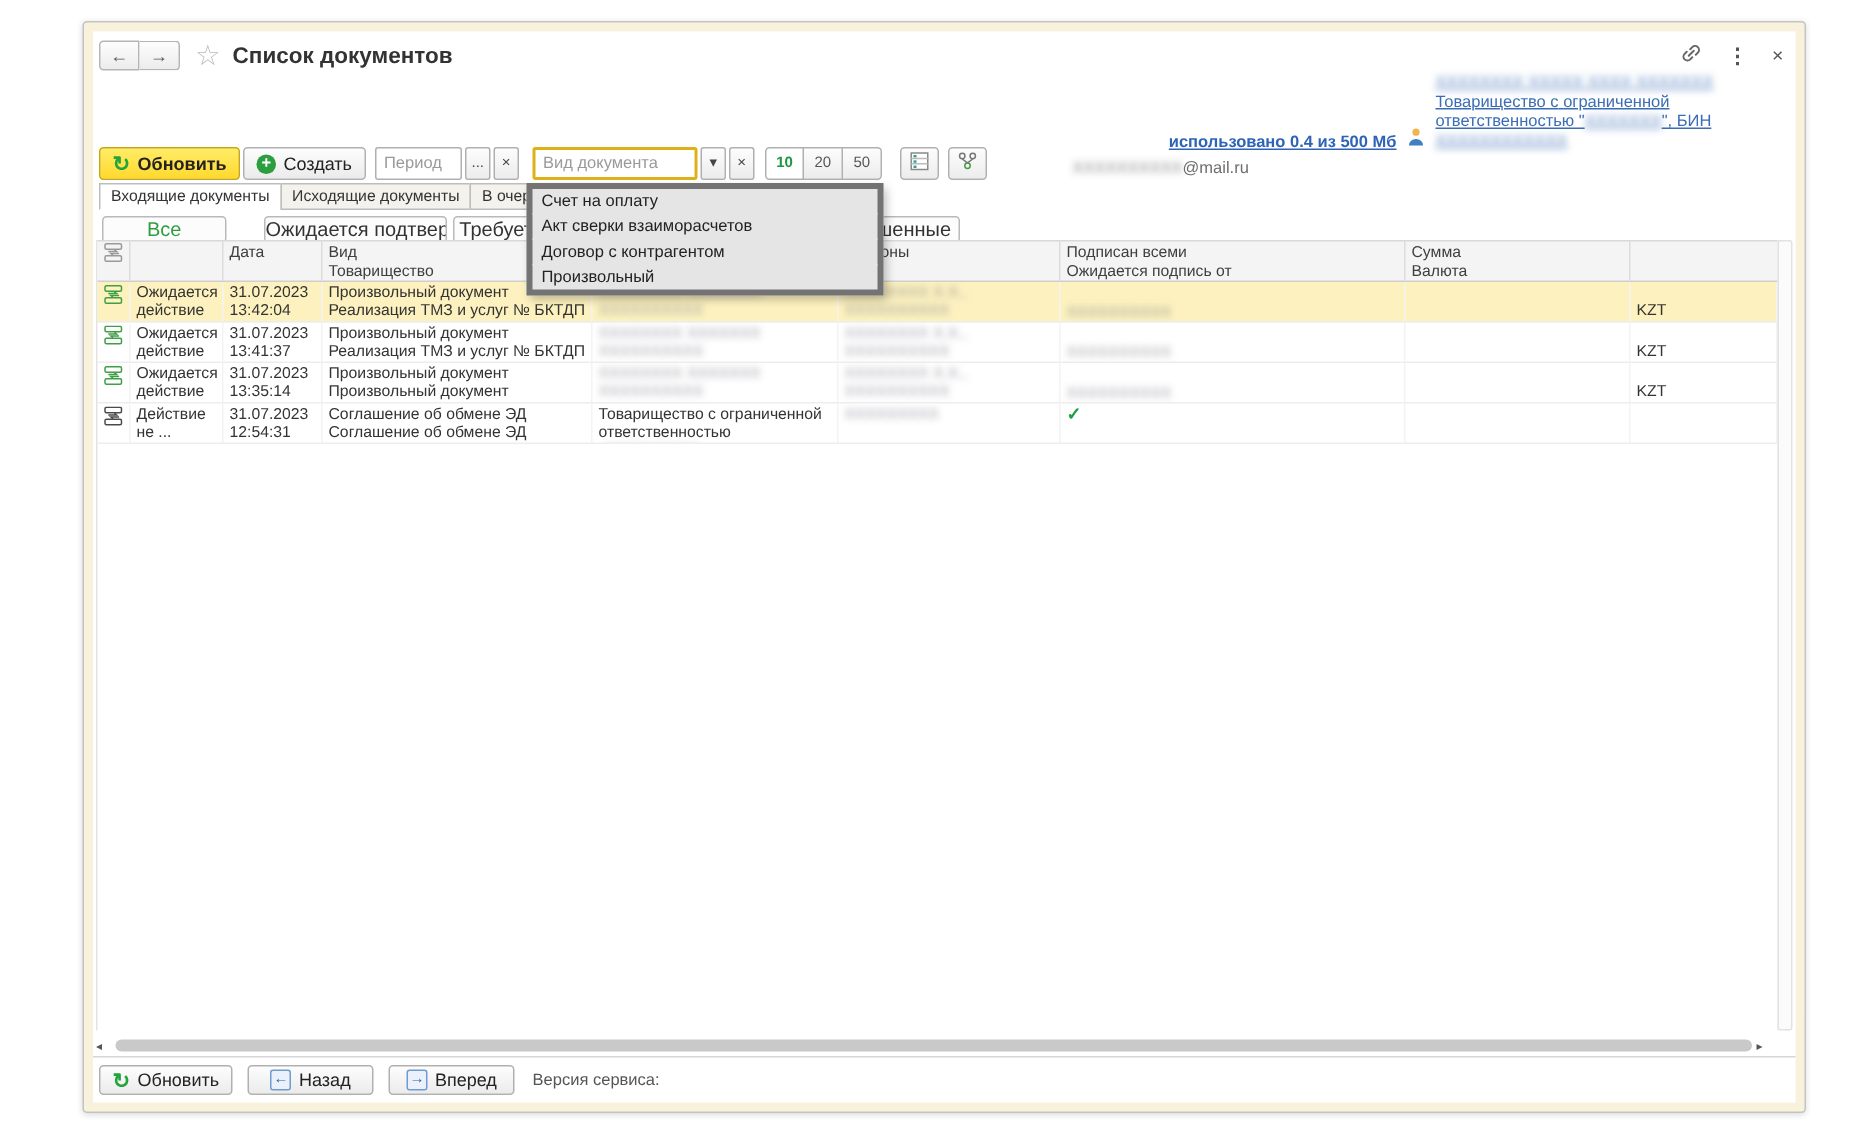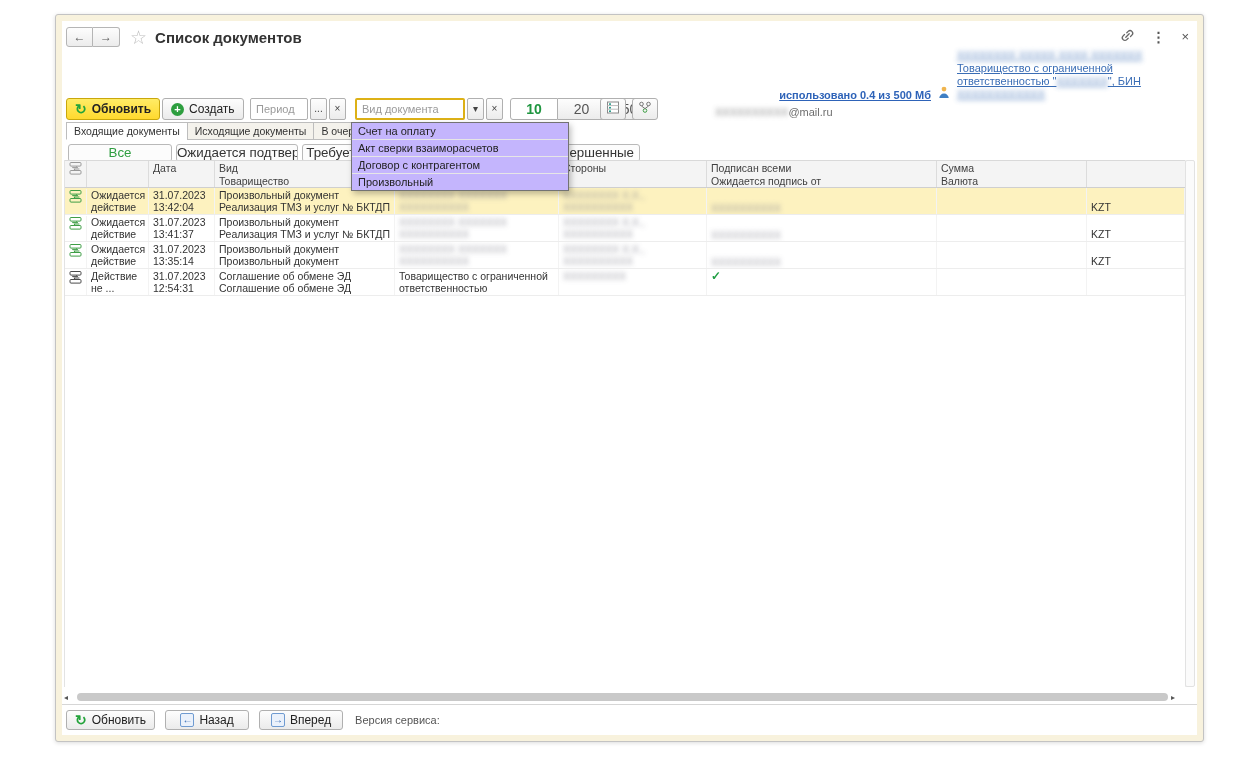--- a/index.html
+++ b/index.html
@@ -44,22 +44,22 @@
   .plus-circle { display:inline-block; width:13px; height:13px; border-radius:50%; background:#2d9e3f;
     color:#fff; font-size:11px; line-height:13px; text-align:center; font-weight:bold; }
   .fieldgroup { display:flex; align-items:stretch; gap:2px; }
   .fieldgroup input { height:22px; border:1px solid #b0b0b0; border-radius:2px; padding:0 5px;
     font-size:11px; color:#333; font-family:"Liberation Sans",sans-serif; }
   .fieldgroup input::placeholder { color:#9a9a9a; }
   .minibtn { width:17px; height:22px; border:1px solid #b0b0b0; border-radius:2px;
     background:linear-gradient(#fdfdfd,#ececec); font-size:10px; color:#444; cursor:pointer; line-height:20px; text-align:center; }
   .combo-focus input { border:2px solid #ddb117; }
   .sizegroup { display:flex; }
-  .sizebtn { width:48px; height:22px; border:1px solid #b0b0b0; background:linear-gradient(#fdfdfd,#ececec);
-    font-size:14px; color:#555; cursor:pointer; text-align:center; line-height:20px; }
+  .sizebtn { width:26px; height:22px; border:1px solid #b0b0b0; background:linear-gradient(#fdfdfd,#ececec);
+    font-size:10px; color:#555; cursor:pointer; text-align:center; line-height:20px; }
   .sizebtn.first { border-radius:3px 0 0 3px; }
   .sizebtn.mid { border-left:none; }
   .sizebtn.last { border-radius:0 3px 3px 0; border-left:none; }
   .sizebtn.active { color:#1f9640; font-weight:bold; background:#fff; }
   .iconbtn { width:26px; height:22px; border:1px solid #b0b0b0; border-radius:3px;
     background:linear-gradient(#fdfdfd,#ececec); cursor:pointer; display:flex; align-items:center; justify-content:center; }
 
   
   .tabs { position:absolute; left:4px; top:101px; height:18px; display:flex; font-size:10.5px; }
   .tab { height:18px; padding:2px 7px; border:1px solid #bdbdbd; background:#f4f2ec; color:#333;
@@ -96,22 +96,22 @@
   .hs-thumb { height:8px; background:#c9c9c9; border-radius:4px; flex:1; margin:0 3px; cursor:pointer; }
 
   
   .footer { position:absolute; left:0; right:0; top:683px; height:28px; border-top:1px solid #d6d6d6;
     display:flex; align-items:center; gap:10px; padding:3px 4px 0 4px; font-size:11px; }
   .navico { display:inline-block; width:14px; height:14px; border:1px solid #6f9bd1; border-radius:2px;
     background:#eaf1fb; color:#2f66b0; font-size:10px; line-height:12px; text-align:center; }
   .version { color:#555; margin-left:2px; }
 
   
-  .popup { position:absolute; left:289px; top:101px; width:218px; background:#c4b5fd;
-    border:1px solid #737373; box-shadow:2px 3px 6px rgba(0,0,0,.25); z-index:50; font-size:11px; }
+  .popup { position:absolute; left:289px; top:101px; width:238px; background:#e5e5e5;
+    border:4px solid #737373; box-shadow:2px 3px 6px rgba(0,0,0,.25); z-index:50; font-size:11px; }
   .popup-item { padding:2px 6px; color:#222; border-bottom:1px solid #e6e6e6; cursor:pointer; white-space:nowrap; }
   .popup-item:last-child { border-bottom:none; }
 </style>
 </head>
 <body>
 
 <div class="canvas">
   <div class="window">
     <div class="inner">
 
@@ -210,21 +210,21 @@
         </div>
       </div>
 
       <div class="tabs">
         <div class="tab active">Входящие документы</div>
         <div class="tab">Исходящие документы</div>
         <div class="tab">В очереди на сервере</div>
       </div>
 
       <div class="filters">
-        <button class="fbtn active" style="left:2px; width:104px;">Все</button>
+        <button class="fbtn active" style="left:2px; width:83px;">Все</button>
         <button class="fbtn" style="left:110px; width:122px;">Ожидается подтверждение</button>
         <button class="fbtn" style="left:236px; width:148px;">Требуется подписание</button>
         <button class="fbtn pad-left" style="left:408px; width:166px;">Завершенные</button>
       </div>
 
       <div class="list">
         <div class="trowg thead">
           <div class="cell">
             <span>
               <svg width="14" height="13" viewBox="0 0 14 13">

